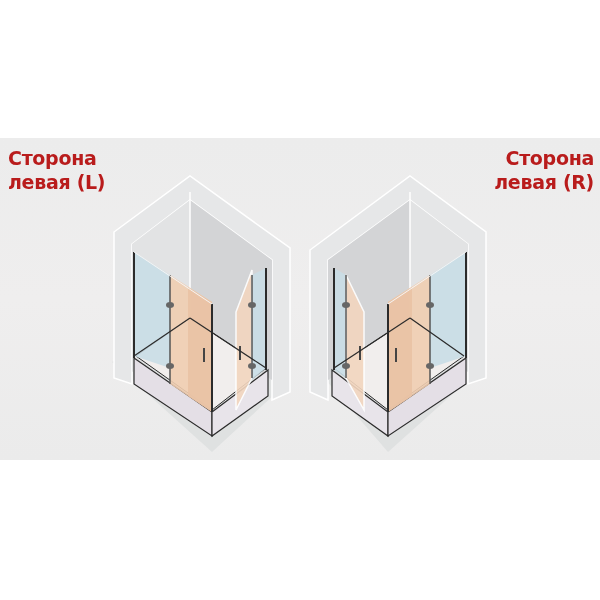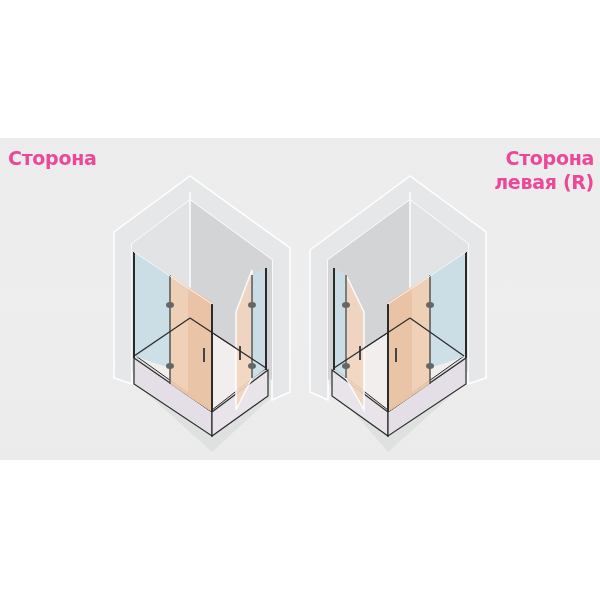--- a/index.html
+++ b/index.html
@@ -5,35 +5,36 @@
   html, body { margin: 0; padding: 0; }
   body {
     width: 600px; height: 600px; background: #ffffff; position: relative; overflow: hidden;
     font-family: "DejaVu Sans", "Liberation Sans", sans-serif;
   }
   .band {
     position: absolute; left: 0; top: 138px; width: 600px; height: 322px;
     background: linear-gradient(180deg, #ececec 0%, #efeeee 50%, #ebebeb 100%);
   }
   .label {
-    position: absolute; font-weight: bold; color: #ec4899;
+    position: absolute; font-weight: bold; color: #b91c1c;
     font-size: 19px; line-height: 24px; letter-spacing: -0.3px;
   }
   .label.left { left: 8px; top: 146px; text-align: left; }
   .label.right { right: 6px; top: 146px; text-align: right; }
   .label span { display: block; }
   svg.diagram { position: absolute; top: 0; left: 0; }
 </style>
 </head>
 <body>
 
 <div class="band"></div>
 
 <div class="label left">
   <span>Сторона</span>
+  <span>левая (L)</span>
 </div>
 
 <div class="label right">
   <span>Сторона</span>
   <span>левая (R)</span>
 </div>
 
 <svg class="diagram" width="600" height="600" viewBox="0 0 600 600">
 
   <polygon points="112,362 212,452 288,382 190,312" fill="#dfe1e1"></polygon>

